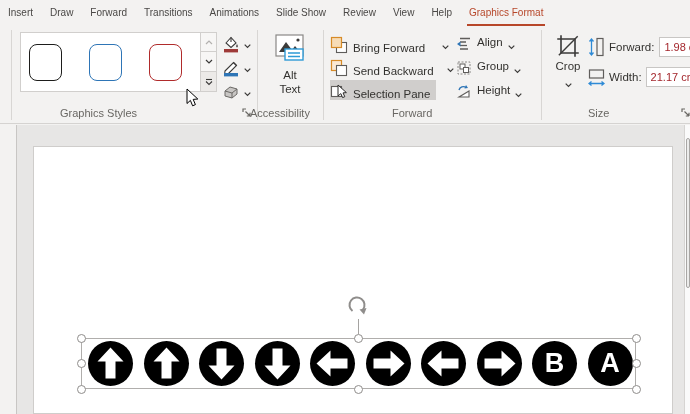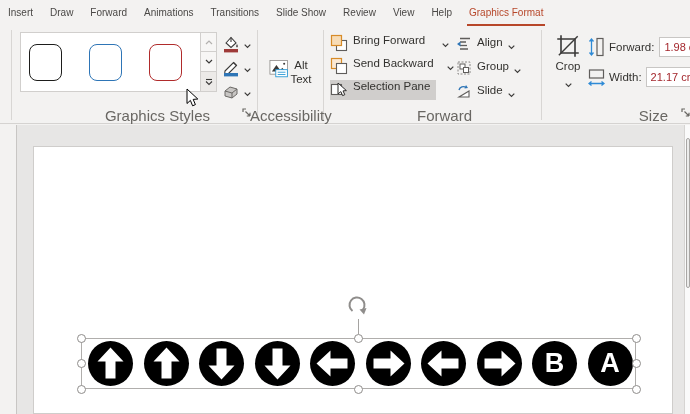--- a/index.html
+++ b/index.html
@@ -8,40 +8,40 @@
 
   
   .menubar { position:absolute; left:0; top:0; width:690px; height:27px; display:flex; align-items:stretch; gap:17px; padding-left:8px; background:#f3f2f1; }
   .menu-item { font-size:10px; color:#4a4846; line-height:26px; white-space:nowrap; position:relative; cursor:default; }
   .menu-item.active { color:#b7472a; }
   .menu-item.active::after { content:""; position:absolute; left:-2px; right:-2px; bottom:1px; height:2.5px; background:#b7472a; }
 
   
   .ribbon { position:absolute; left:0; top:27px; width:690px; height:97px; background:#f3f2f1; border-bottom:1px solid #d5d3d1; }
   .vdiv { position:absolute; top:3px; height:90px; width:1px; background:#d8d6d4; }
-  .group-label { position:absolute; top:80px; font-size:15px; color:#696763; text-align:right; white-space:nowrap; }
+  .group-label { position:absolute; top:80px; font-size:11px; color:#696763; text-align:left; white-space:nowrap; }
   .rbtn-label { font-size:11.5px; color:#33322f; white-space:nowrap; }
 
   
   .gallery { position:absolute; left:20px; top:5px; width:181px; height:60px; background:#fff; border:1px solid #d1cfcd; display:flex; gap:27px; padding:11px 0 0 8px; }
   .style-thumb { width:33px; height:37px; border:1.7px solid #000; border-radius:8px; background:#fff; }
   .gal-scroll { position:absolute; left:200px; top:5px; width:17px; height:60px; }
   .gal-btn { width:17px; height:20px; border:1px solid #d1cfcd; background:#f7f6f5; display:flex; align-items:center; justify-content:center; }
   .gal-btn + .gal-btn { border-top:none; }
   .gal-btn.hover { background:#eceae8; }
 
   
   .fmt-row { position:absolute; left:222px; width:34px; height:22px; display:flex; align-items:center; gap:4px; }
 
   
-  .alt-btn { position:absolute; left:268px; top:6px; width:44px; height:72px; display:flex; flex-direction:row; align-items:center; }
+  .alt-btn { position:absolute; left:268px; top:6px; width:44px; height:72px; display:flex; flex-direction:column; align-items:center; }
   .alt-label { width:34px; text-align:center; font-size:11.5px; color:#33322f; line-height:14px; margin-top:5px; }
 
   
-  .arr-row { position:absolute; left:330px; height:20px; display:flex; align-items:flex-start; gap:5px; }
+  .arr-row { position:absolute; left:330px; height:20px; display:flex; align-items:flex-end; gap:5px; }
   .arr-row.hl { background:#d0cecc; padding-right:6px; }
   .mini-row { position:absolute; left:456px; height:17px; display:flex; align-items:flex-start; gap:5px; }
 
   
   .crop-btn { position:absolute; left:549px; top:5px; width:38px; height:68px; display:flex; flex-direction:column; align-items:center; }
   .size-row { position:absolute; left:588px; height:20px; display:flex; align-items:center; gap:4px; }
   .size-field { width:48px; height:20px; border:1px solid #c8c6c4; background:#fff; font-family:"Liberation Sans", sans-serif; font-size:11px; color:#a4262c; padding:0 0 0 4px; outline:none; }
 
   
   .workspace { position:absolute; left:0; top:125px; width:690px; height:289px; background:#e7e6e5; }
@@ -61,22 +61,22 @@
 </style>
 </head>
 <body>
 
 <div class="app">
 
   <div class="menubar">
       <span class="menu-item">Insert</span>
       <span class="menu-item">Draw</span>
       <span class="menu-item">Forward</span>
+      <span class="menu-item">Transitions</span>
       <span class="menu-item">Animations</span>
-      <span class="menu-item">Transitions</span>
       <span class="menu-item">Slide Show</span>
       <span class="menu-item">Review</span>
       <span class="menu-item">View</span>
       <span class="menu-item">Help</span>
       <span class="menu-item active">Graphics Format</span>
     </div>
 
   <div class="ribbon">
     <div class="vdiv" style="left:11px"></div>
     <div class="vdiv" style="left:257px"></div>
@@ -205,21 +205,21 @@
       <span class="chev"><svg width="7" height="5" viewBox="0 0 7 5">
             <path d="M0.7 0.7 L3.5 3.5 L6.3 0.7" fill="none" stroke="#3b3a39" stroke-width="1.2"></path>
           </svg></span>
     </div>
     <div class="mini-row" style="top:57px">
       <svg width="16" height="16" viewBox="0 0 16 16">
         <path d="M3 13 L13 13 L13 7 Z" fill="#fff" stroke="#5f5d5b" stroke-width="1.1"></path>
         <path d="M3 6 A4.5 4.5 0 0 1 10 3.5" fill="none" stroke="#2e75b6" stroke-width="1.4"></path>
         <path d="M10 1 L12 4 L8.5 4.5 Z" fill="#2e75b6"></path>
       </svg>
-      <span class="rbtn-label">Slide</span>
+      <span class="rbtn-label">Height</span>
       <span class="chev"><svg width="7" height="5" viewBox="0 0 7 5">
             <path d="M0.7 0.7 L3.5 3.5 L6.3 0.7" fill="none" stroke="#3b3a39" stroke-width="1.2"></path>
           </svg></span>
     </div>
     <div class="group-label" style="left:392px; width:80px">Forward</div>
 
     <div class="crop-btn">
       <svg width="28" height="28" viewBox="0 0 26 26">
         <path d="M3 6.5 H19.5 V23" fill="none" stroke="#3b3a39" stroke-width="1.5"></path>
         <path d="M6.5 3 V19.5 H23" fill="none" stroke="#3b3a39" stroke-width="1.5"></path>

